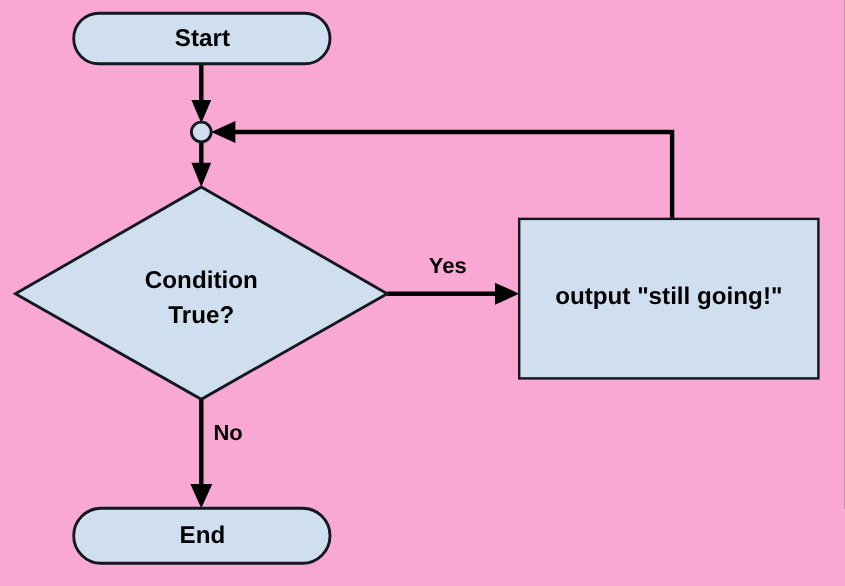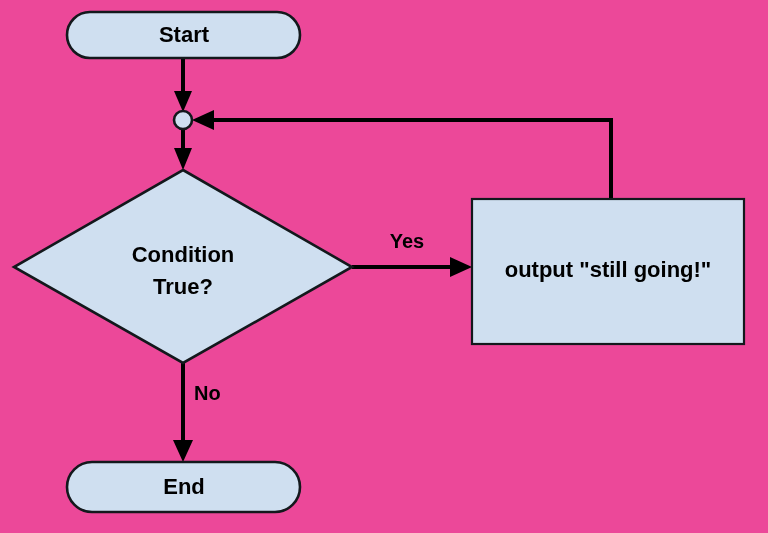--- a/index.html
+++ b/index.html
@@ -11,21 +11,21 @@
   body {
     width: 768px;
     height: 533px;
     overflow: hidden;
     font-family: "Liberation Sans", sans-serif;
   }
   #flowchart-canvas {
     position: relative;
     width: 768px;
     height: 533px;
-    background: #ec4899;
+    background: #f9a8d4;
     text-decoration: underline;
   }
   svg#diagram-svg {
     position: absolute;
     top: 0;
     left: 0;
     width: 768px;
     height: 533px;
     display: block;
   }

